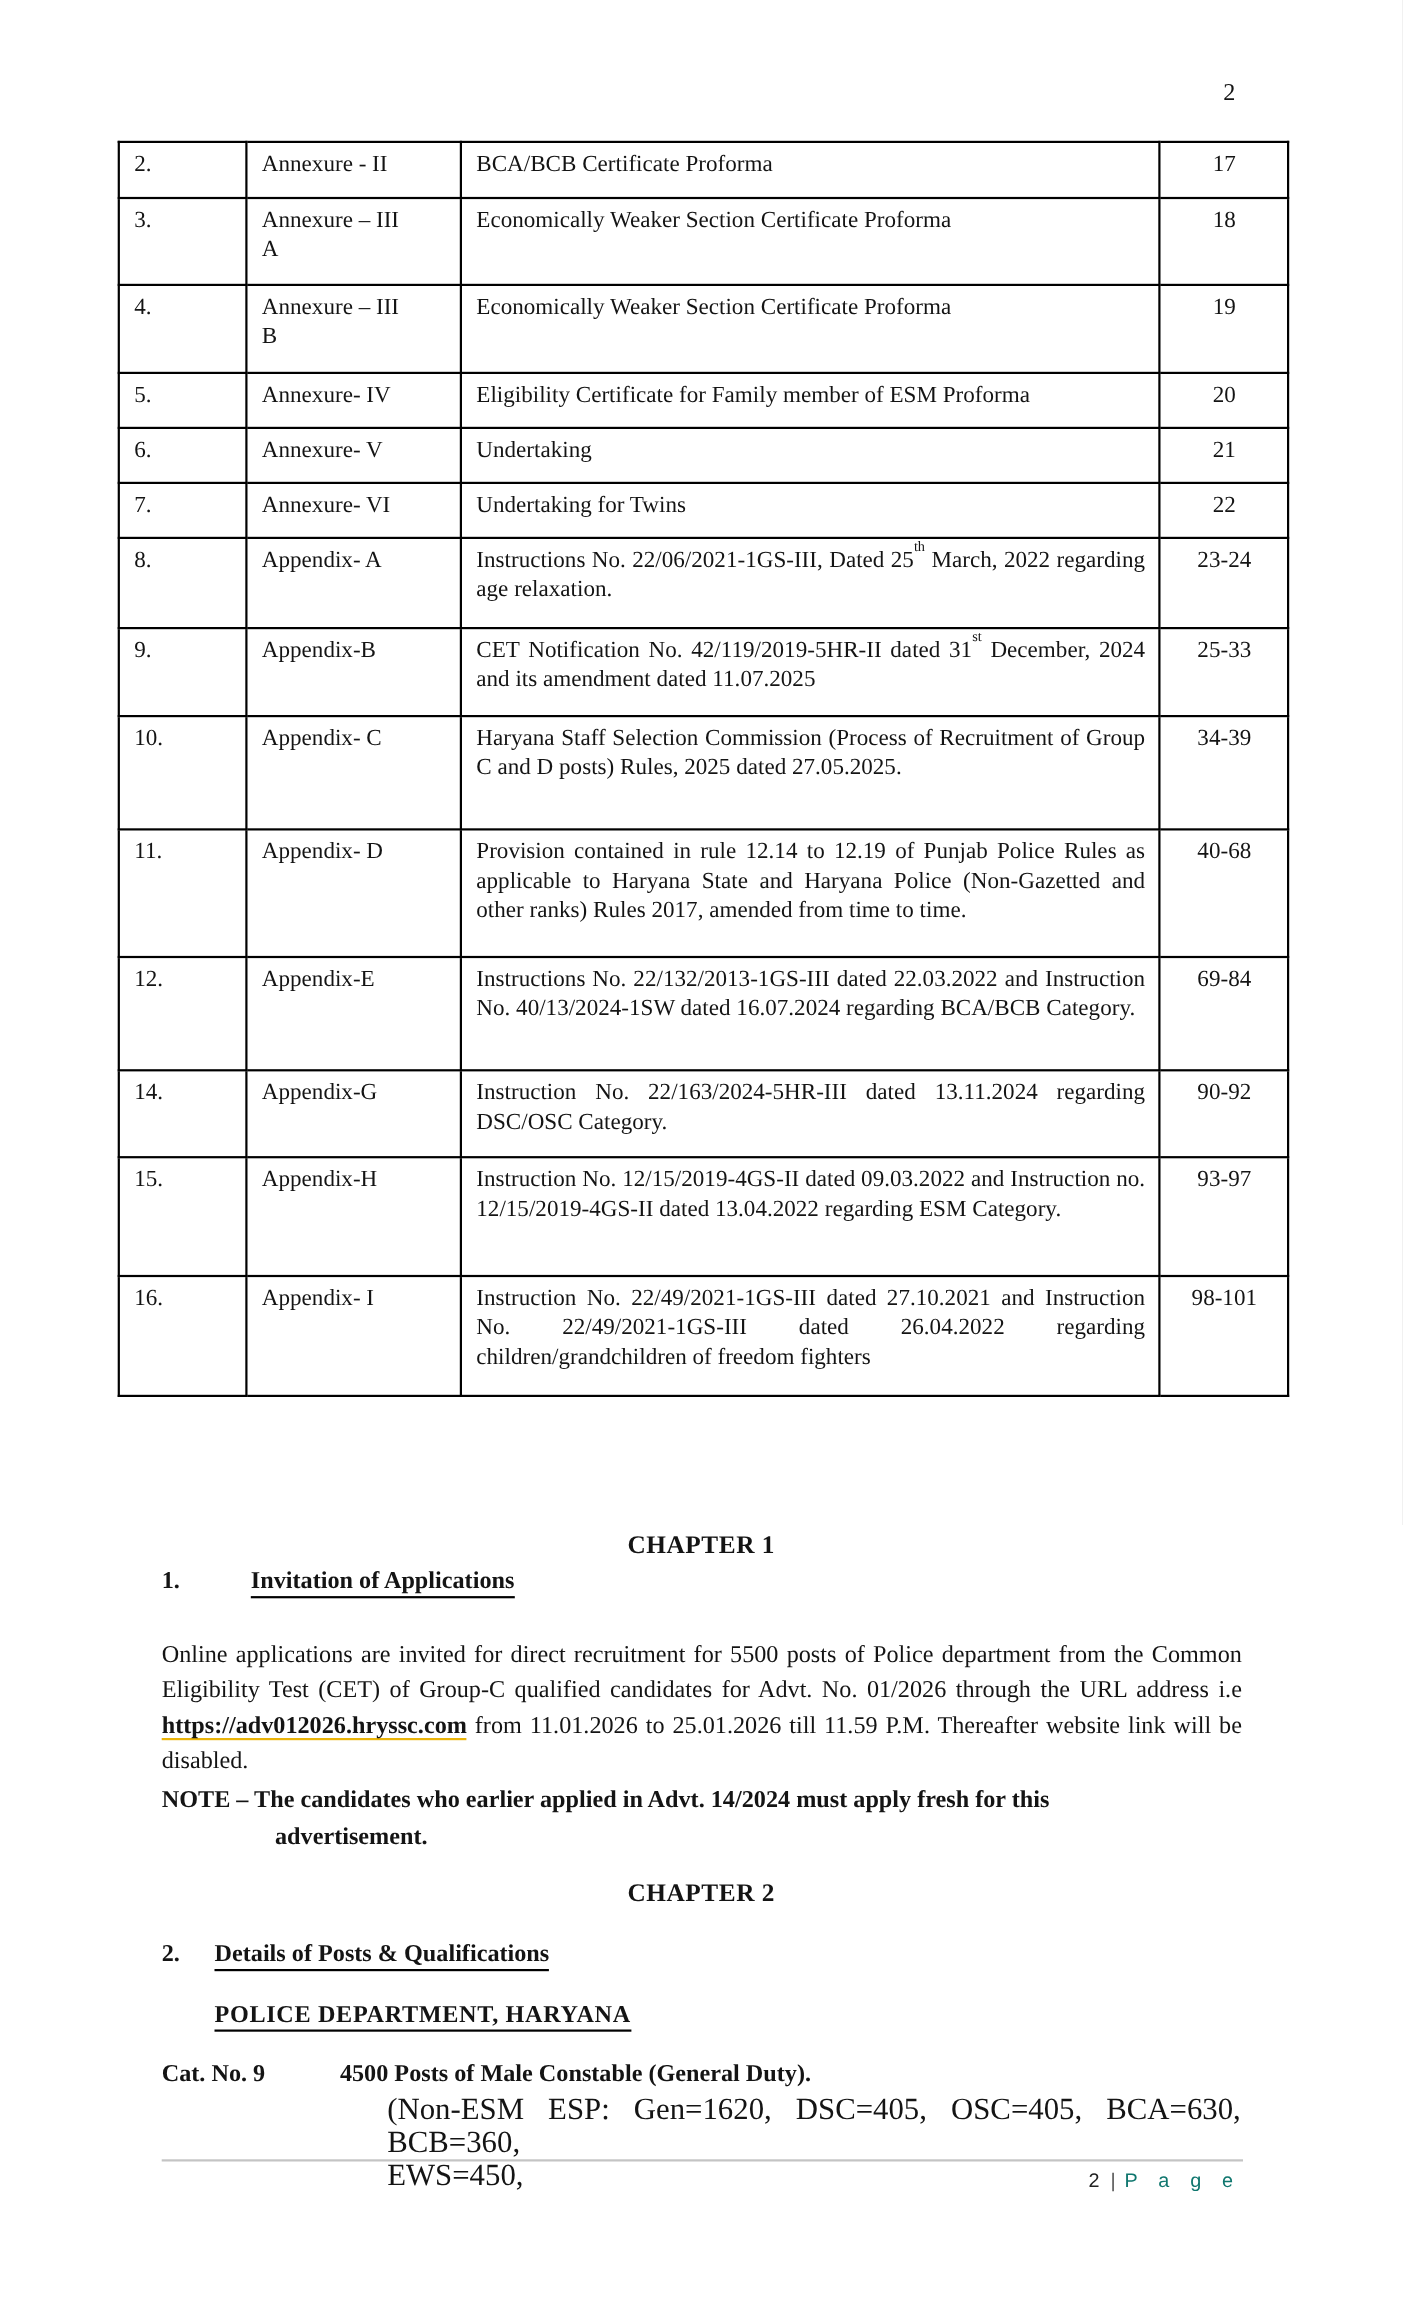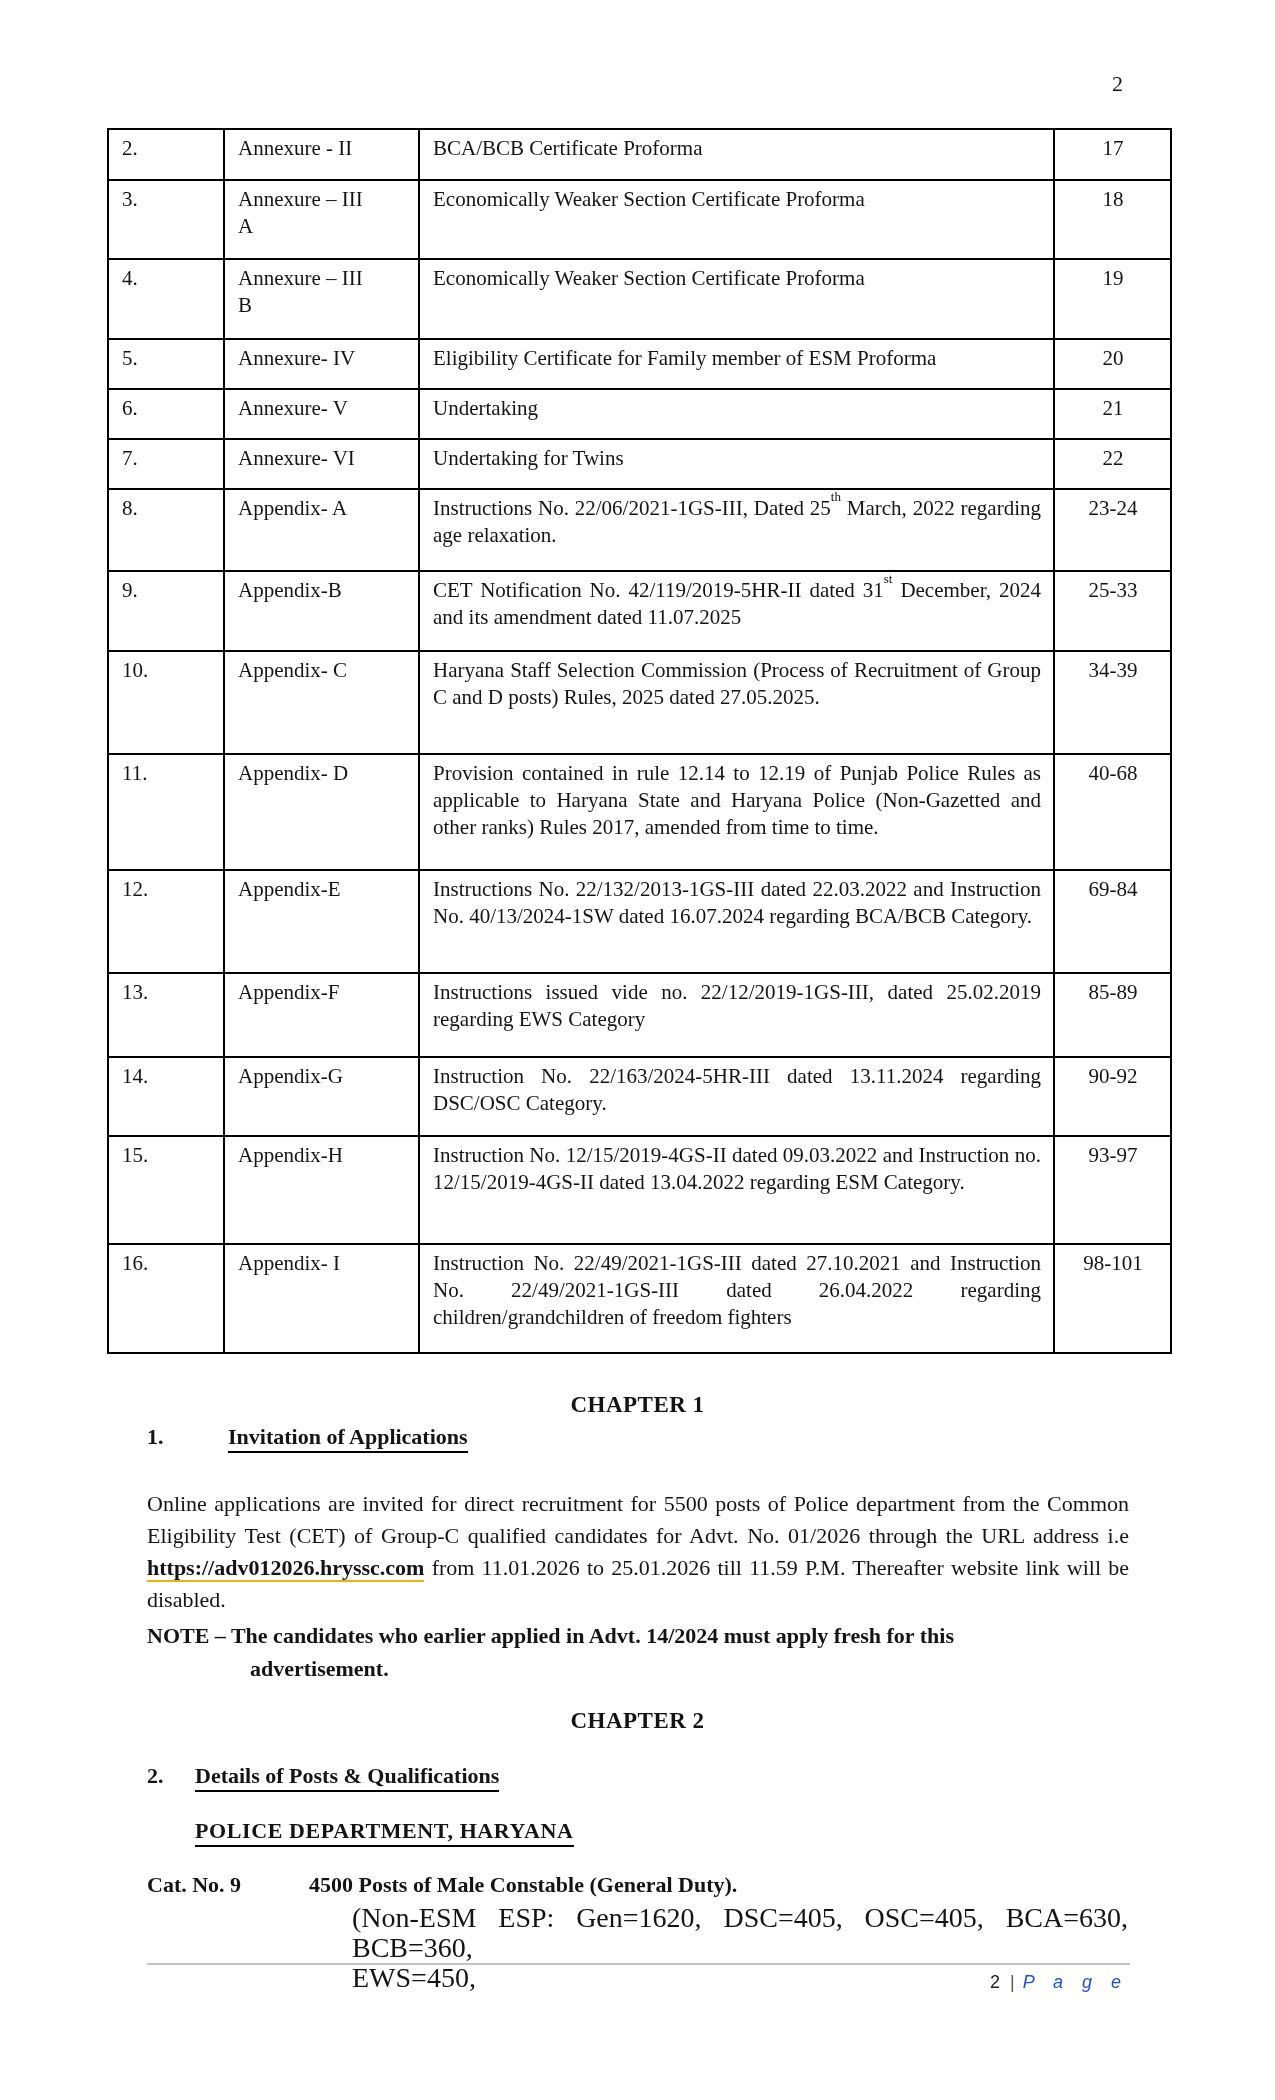--- a/index.html
+++ b/index.html
@@ -75,21 +75,21 @@
   
   .f-rule{position:absolute;left:147px;top:1963px;width:983px;height:2px;background:#c4c4c4;}
   .f-text{
     position:absolute;left:147px;top:1971px;width:981px;
     text-align:right;
     font-family:"Liberation Sans","DejaVu Sans",sans-serif;
     font-size:18px;line-height:22px;
   }
   .f-text .n{color:#222;}
   .f-text .s{color:#555;margin:0 8px 0 10px;}
-  .f-text .p{color:#1d4ed8;letter-spacing:7px;font-style:italic;}
+  .f-text .p{color:#0f766e;letter-spacing:7px;}
 </style>
 </head>
 <body>
 
 <div class="page">
 
   <div class="hdr-num">2</div>
 
   <table class="idx">
     <colgroup>
@@ -160,26 +160,20 @@
           <td class="c2">Appendix- D</td>
           <td class="c3">Provision contained in rule 12.14 to 12.19 of Punjab Police Rules as applicable to Haryana State and Haryana Police (Non-Gazetted and other ranks) Rules 2017, amended from time to time.</td>
           <td class="c4">40-68</td>
         </tr>
         <tr style="height: 103px; padding-left: 44px;">
           <td class="c1">12.</td>
           <td class="c2">Appendix-E</td>
           <td class="c3">Instructions No. 22/132/2013-1GS-III dated 22.03.2022 and Instruction No. 40/13/2024-1SW dated 16.07.2024 regarding BCA/BCB Category.</td>
           <td class="c4">69-84</td>
         </tr>
-        <tr style="height: 84px;">
-          <td class="c1">13.</td>
-          <td class="c2">Appendix-F</td>
-          <td class="c3">Instructions issued vide no. 22/12/2019-1GS-III, dated 25.02.2019 regarding EWS Category</td>
-          <td class="c4">85-89</td>
-        </tr>
         <tr style="height: 79px;">
           <td class="c1">14.</td>
           <td class="c2">Appendix-G</td>
           <td class="c3">Instruction No. 22/163/2024-5HR-III dated 13.11.2024 regarding DSC/OSC Category.</td>
           <td class="c4">90-92</td>
         </tr>
         <tr style="height: 108px;">
           <td class="c1">15.</td>
           <td class="c2">Appendix-H</td>
           <td class="c3">Instruction No. 12/15/2019-4GS-II dated 09.03.2022 and Instruction no. 12/15/2019-4GS-II dated 13.04.2022 regarding ESM Category.</td>

